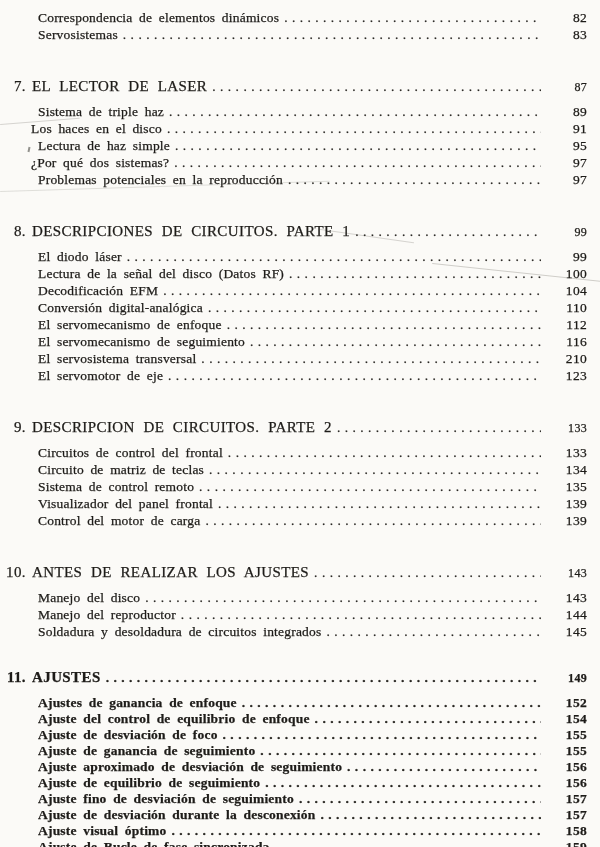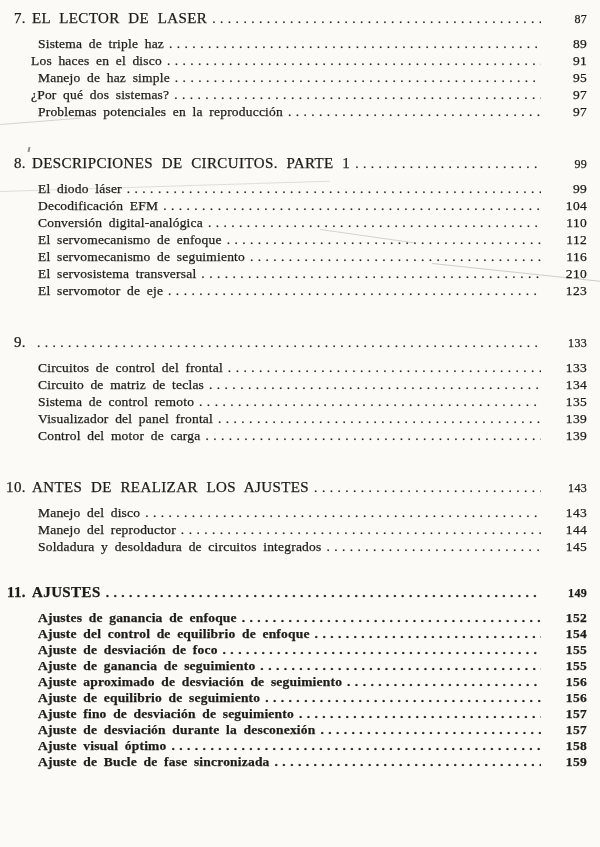--- a/index.html
+++ b/index.html
@@ -109,38 +109,50 @@
 
 <div class="page">
   <div class="artifact a1"></div>
   <div class="artifact a2"></div>
   <div class="artifact a3"></div>
   <div class="artifact a4"></div>
   <div class="speck"></div>
 
   <div class="toc">
       <div class="toc-section">
+        <div class="toc-row lvl1">
+          <span class="title">Correspondencia de elementos dinámicos</span>
+          <span class="dots"></span>
+          <span class="pageno">82</span>
+        </div>
+        <div class="toc-row lvl1">
+          <span class="title">Servosistemas</span>
+          <span class="dots"></span>
+          <span class="pageno">83</span>
+        </div>
+      </div>
+      <div class="toc-section">
         <div class="toc-row chapter lvl0">
           <span class="num">7.</span>
           <span class="title">EL LECTOR DE LASER</span>
           <span class="dots"></span>
           <span class="pageno">87</span>
         </div>
         <div class="toc-row lvl1">
           <span class="title">Sistema de triple haz</span>
           <span class="dots"></span>
           <span class="pageno">89</span>
         </div>
         <div class="toc-row lvl2">
           <span class="title">Los haces en el disco</span>
           <span class="dots"></span>
           <span class="pageno">91</span>
         </div>
         <div class="toc-row lvl1">
-          <span class="title">Manejo de haz simple</span>
+          <span class="title">Lectura de haz simple</span>
           <span class="dots"></span>
           <span class="pageno">95</span>
         </div>
         <div class="toc-row lvl2">
           <span class="title">¿Por qué dos sistemas?</span>
           <span class="dots"></span>
           <span class="pageno">97</span>
         </div>
         <div class="toc-row lvl1">
           <span class="title">Problemas potenciales en la reproducción</span>
@@ -154,20 +166,25 @@
           <span class="title">DESCRIPCIONES DE CIRCUITOS. PARTE 1</span>
           <span class="dots"></span>
           <span class="pageno">99</span>
         </div>
         <div class="toc-row lvl1">
           <span class="title">El diodo láser</span>
           <span class="dots"></span>
           <span class="pageno">99</span>
         </div>
         <div class="toc-row lvl1">
+          <span class="title">Lectura de la señal del disco (Datos RF)</span>
+          <span class="dots"></span>
+          <span class="pageno">100</span>
+        </div>
+        <div class="toc-row lvl1">
           <span class="title">Decodificación EFM</span>
           <span class="dots"></span>
           <span class="pageno">104</span>
         </div>
         <div class="toc-row lvl1">
           <span class="title">Conversión digital-analógica</span>
           <span class="dots"></span>
           <span class="pageno">110</span>
         </div>
         <div class="toc-row lvl1">
@@ -187,20 +204,21 @@
         </div>
         <div class="toc-row lvl1">
           <span class="title">El servomotor de eje</span>
           <span class="dots"></span>
           <span class="pageno">123</span>
         </div>
       </div>
       <div class="toc-section">
         <div class="toc-row chapter lvl0">
           <span class="num">9.</span>
+          <span class="title">DESCRIPCION DE CIRCUITOS. PARTE 2</span>
           <span class="dots"></span>
           <span class="pageno">133</span>
         </div>
         <div class="toc-row lvl1">
           <span class="title">Circuitos de control del frontal</span>
           <span class="dots"></span>
           <span class="pageno">133</span>
         </div>
         <div class="toc-row lvl1">
           <span class="title">Circuito de matriz de teclas</span>

